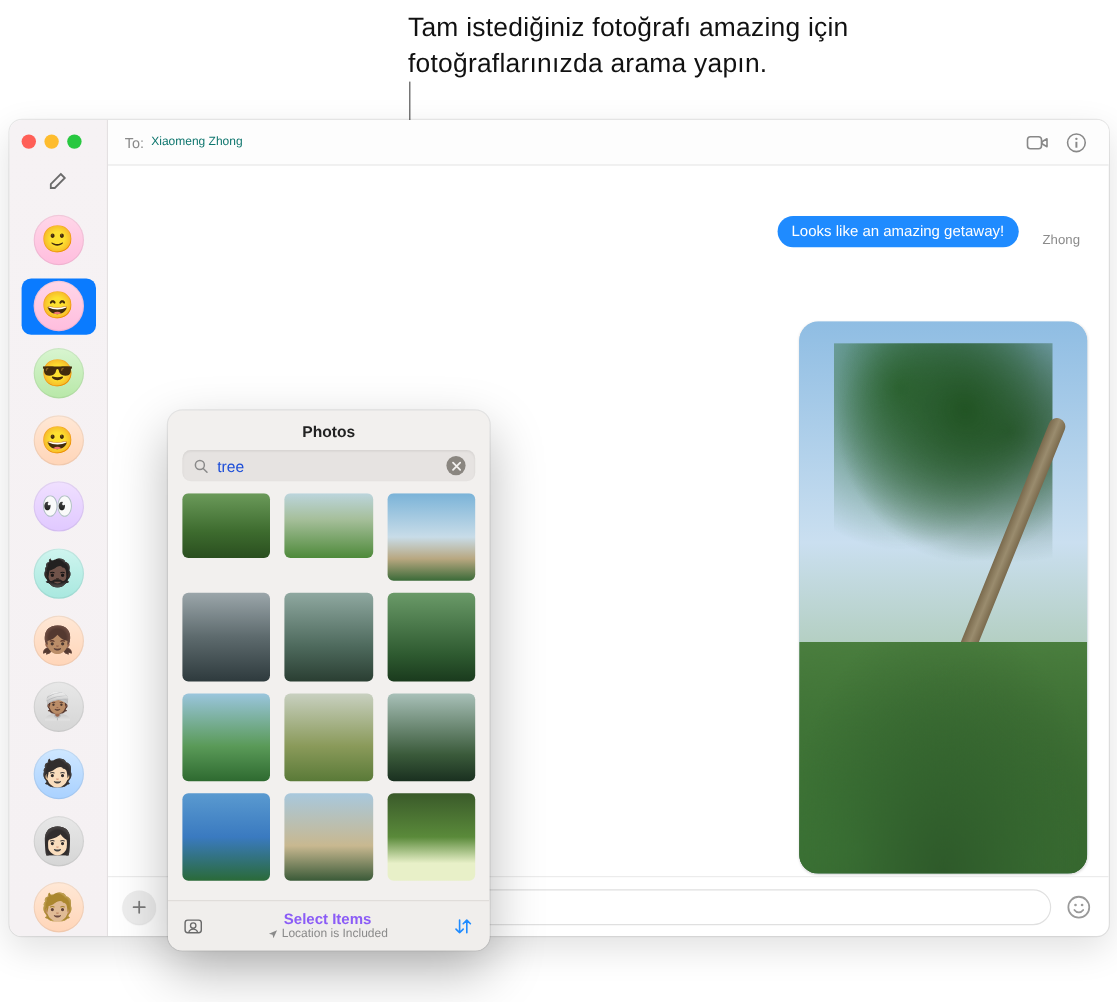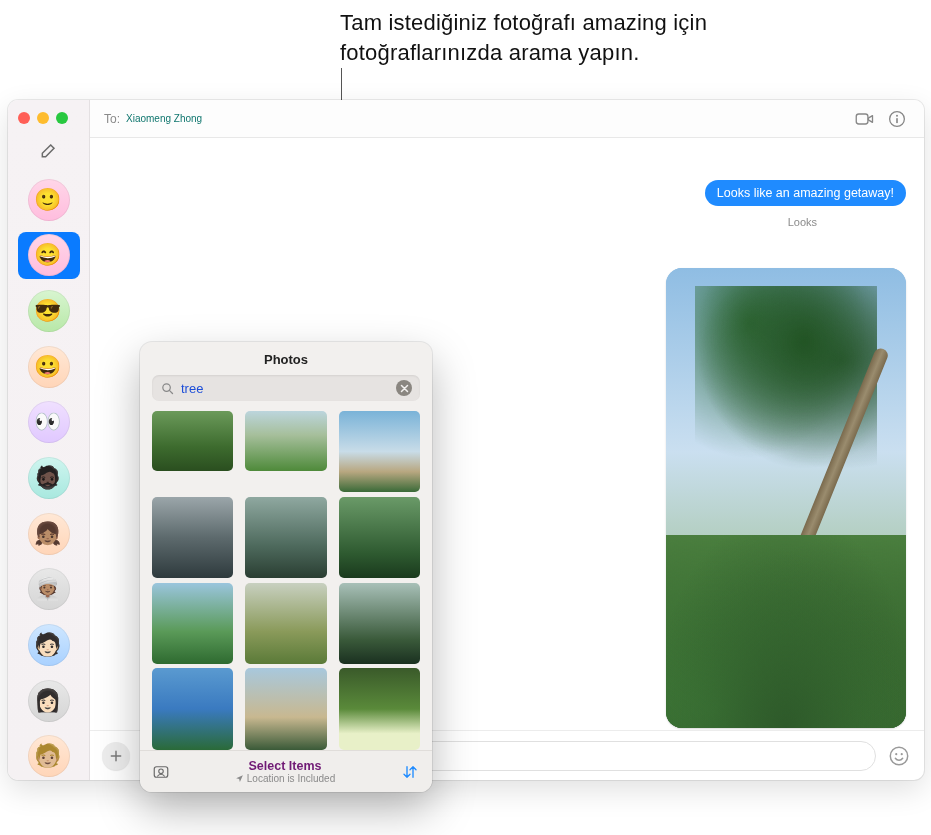--- a/index.html
+++ b/index.html
@@ -137,23 +137,23 @@
     flex: 1;
     position: relative;
     overflow: hidden;
     padding: 14px 14px 0 14px;
   }
   .bubbles {
     position: absolute;
     right: 18px;
     top: 42px;
     display: flex;
-    flex-direction: column;
-    align-items: center;
-    gap: 8px;
+    flex-direction: row;
+    align-items: flex-end;
+    gap: 20px;
   }
   .bubble {
     background: #1f8bff;
     color: #fff;
     padding: 6px 12px;
     border-radius: 16px;
     font-size: 12.5px;
     max-width: 320px;
   }
   .read-label {
@@ -232,21 +232,21 @@
     color: #9a9a9a;
     display: flex; align-items: center; justify-content: center;
   }
   .emoji-btn svg { width: 22px; height: 22px; }
 
   
   .photos-popover {
     position: absolute;
     top: 342px;
     left: 140px;
-    width: 292px;
+    width: 268px;
     height: 450px;
     background: #f2f0ee;
     border-radius: 12px;
     box-shadow: 0 0 0 1px rgba(0,0,0,0.08), 0 18px 44px rgba(0,0,0,0.28);
     display: flex;
     flex-direction: column;
     overflow: hidden;
     z-index: 50;
   }
   .popover-title {
@@ -316,21 +316,21 @@
     height: 42px;
     border-top: 1px solid #e0ddda;
     display: flex;
     align-items: center;
     padding: 0 12px;
     gap: 10px;
     background: #f0eeec;
   }
   .footer-icon { color: #6a6a6a; width: 18px; display:flex; justify-content:center; }
   .footer-center { flex: 1; text-align: center; }
-  .footer-title { font-size: 12.5px; font-weight: 600; color: #701a75; }
+  .footer-title { font-size: 12.5px; font-weight: 600; color: #8b5cf6; }
   .footer-sub { font-size: 10px; color: #8a8a8a; display: flex; align-items: center; justify-content: center; gap: 3px; }
   .footer-sub svg { width: 9px; height: 9px; }
   .footer-right { color: #1f8bff; width: 20px; display:flex; justify-content:center; }
 </style>
 </head>
 <body>
 
 <div class="callout">Tam istediğiniz fotoğrafı amazing için fotoğraflarınızda arama yapın.</div>
 <div class="callout-line"></div>
 
@@ -399,21 +399,21 @@
             <circle cx="11" cy="11" r="9" fill="none" stroke="currentColor" stroke-width="1.6"></circle>
             <circle cx="11" cy="7" r="1.2" fill="currentColor"></circle>
             <rect x="10" y="10" width="2" height="6" fill="currentColor"></rect>
           </svg>
       </div>
     </div>
 
     <div class="chat-area">
       <div class="bubbles">
         <div class="bubble">Looks like an amazing getaway!</div>
-        <div class="read-label">Looks</div>
+        <div class="read-label">Zhong</div>
       </div>
 
       <div class="attachment">
         <div class="palm-sky"></div>
         <div class="palm-fronds"></div>
         <div class="palm-trunk"></div>
         <div class="foliage"></div>
       </div>
     </div>
 

